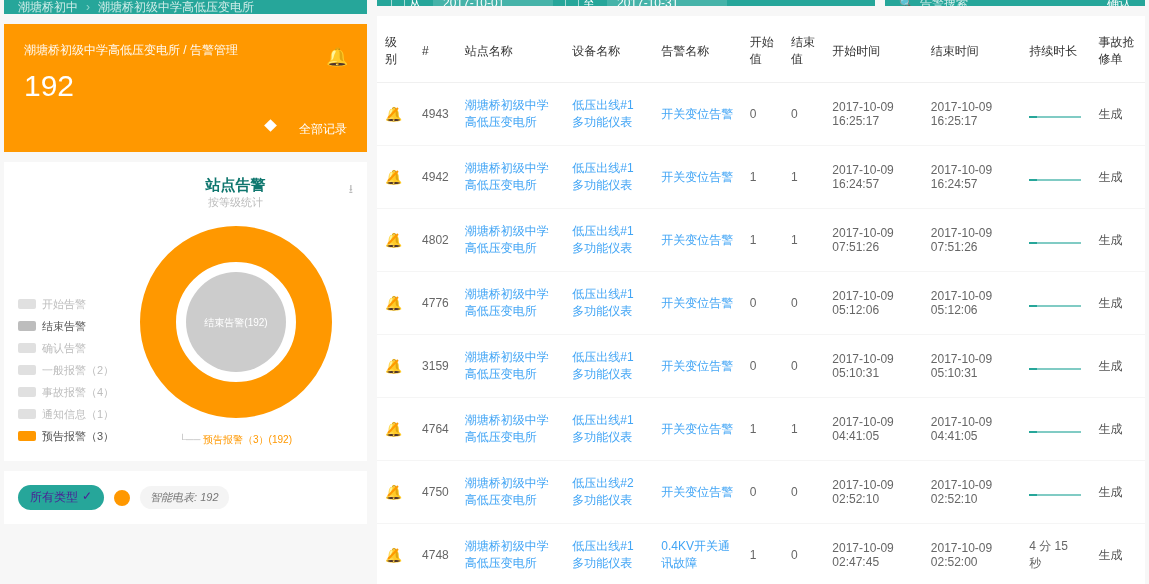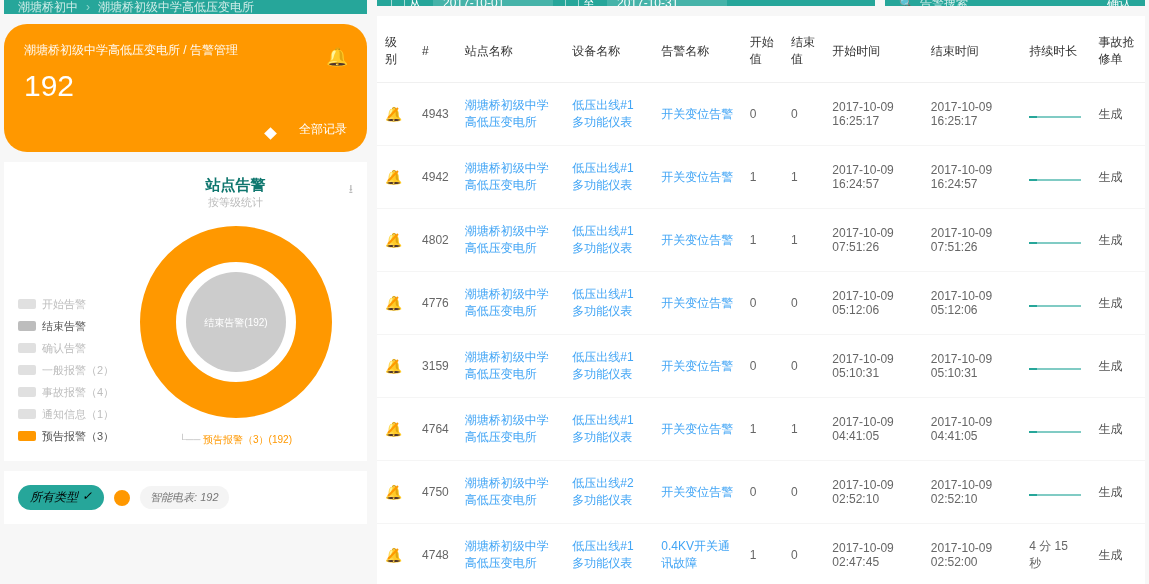--- a/index.html
+++ b/index.html
@@ -5,45 +5,45 @@
 * { box-sizing: border-box; margin: 0; padding: 0; font-family: "Microsoft YaHei", sans-serif; }
 body { background: #f7f7f7; font-size: 12px; color: #666; }
 .app { display: flex; gap: 10px; padding: 0 4px; }
 
 .breadcrumb-bar { background: #26a69a; color: #cfece8; padding: 6px 14px; display: flex; align-items: center; font-size: 12px; }
 .breadcrumb-bar .sep { margin: 0 8px; color: #8ed7cd; }
 .breadcrumb-bar.cut { height: 14px; overflow: hidden; padding-top: 0; padding-bottom: 0; }
 
 .left { width: 363px; display: flex; flex-direction: column; gap: 10px; }
 
-.orange-card { background: #ff9800; color: #fff; padding: 18px 20px 14px; position: relative; border-radius: 23px; }
+.orange-card { background: #ff9800; color: #fff; padding: 18px 20px 14px; position: relative; }
 .orange-card .bc { font-size: 12px; opacity: .95; }
 .orange-card .big { font-size: 30px; font-weight: 300; margin-top: 10px; }
 .orange-card .bell { position: absolute; right: 18px; top: 22px; font-size: 18px; }
-.orange-card .allrec { display: flex; justify-content: flex-end; align-items: flex-end; gap: 24px; font-size: 12px; margin-top: 18px; cursor: pointer; }
+.orange-card .allrec { display: flex; justify-content: flex-end; align-items: flex-start; gap: 24px; font-size: 12px; margin-top: 18px; cursor: pointer; }
 .orange-card .dia { width: 9px; height: 9px; background: #fff; transform: rotate(45deg); display: inline-block; }
 
 .chart-card { background: #fff; padding: 14px; display: flex; position: relative; align-items: flex-end; }
 .legend { width: 100px; font-size: 11px; color: #bdbdbd; line-height: 22px; }
 .legend .lg { display: flex; align-items: center; gap: 6px; }
 .legend .sw { width: 18px; height: 10px; background: #e0e0e0; border-radius: 2px; }
 .legend .lg.on { color: #555; }
 .legend .lg.on .sw.orange { background: #ff9800; }
 .legend .lg.on .sw.grey { background: #bdbdbd; }
 
 .chart-center { flex: 1; text-align: center; }
 .chart-title { font-size: 15px; color: #0f766e; font-weight: 600; }
 .chart-sub { font-size: 11px; color: #bbb; margin-bottom: 12px; }
 .donut { margin: 0 auto; }
 .chart-center .center-label { font-size: 10px; fill: #fff; }
 .dl-icon { position: absolute; right: 14px; top: 18px; color: #bbb; cursor: pointer; }
 .callout { font-size: 10px; color: #ff9800; text-align: center; margin-top: 8px; }
 
 .filters { background: #fff; padding: 14px; display: flex; align-items: center; gap: 10px; }
-.pill { background: #26a69a; color: #000000; border-radius: 14px; padding: 4px 12px; font-size: 12px; display: inline-flex; align-items: flex-start; gap: 4px; cursor: pointer; font-style: italic; }
+.pill { background: #26a69a; color: #4c1d95; border-radius: 14px; padding: 4px 12px; font-size: 12px; display: inline-flex; align-items: flex-start; gap: 4px; cursor: pointer; }
 .chk { width: 16px; height: 16px; border-radius: 50%; border: 2px solid #26a69a; display: inline-block; position: relative; }
 .chk.on { background: #ff9800; border-color: #ff9800; }
 .chip { background: #f4f4f4; border-radius: 12px; padding: 4px 10px; font-size: 11px; color: #777; font-style: italic; }
 
 .right { flex: 1; display: flex; flex-direction: column; gap: 10px; }
 .top { display: flex; gap: 10px; }
 .top .bar { background: #26a69a; color: #fff; padding: 2px 14px; display: flex; align-items: center; gap: 12px; flex: 1; height: 6px; overflow:hidden; font-size: 12px; }
 .top .bar.search { flex: 0 0 260px; justify-content: space-between; }
 .date-input { background: rgba(255,255,255,.15); border: none; color: #fff; padding: 4px 10px; border-radius: 2px; width: 120px; font-size: 12px; }
 .top .lbl { display: inline-flex; align-items: center; gap: 4px; }

